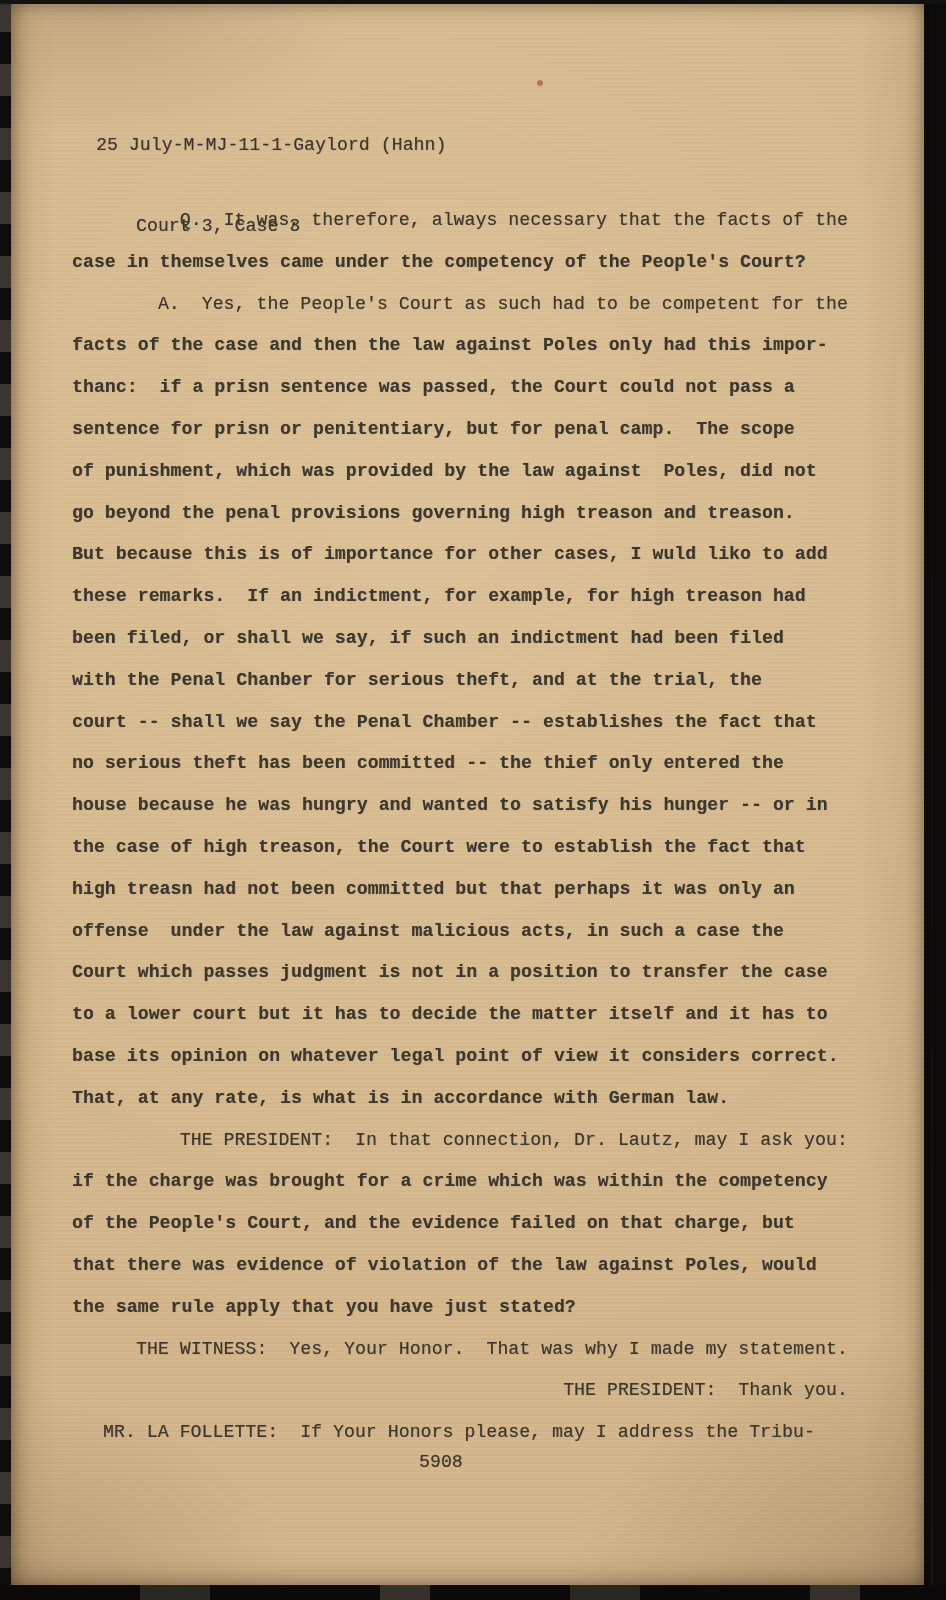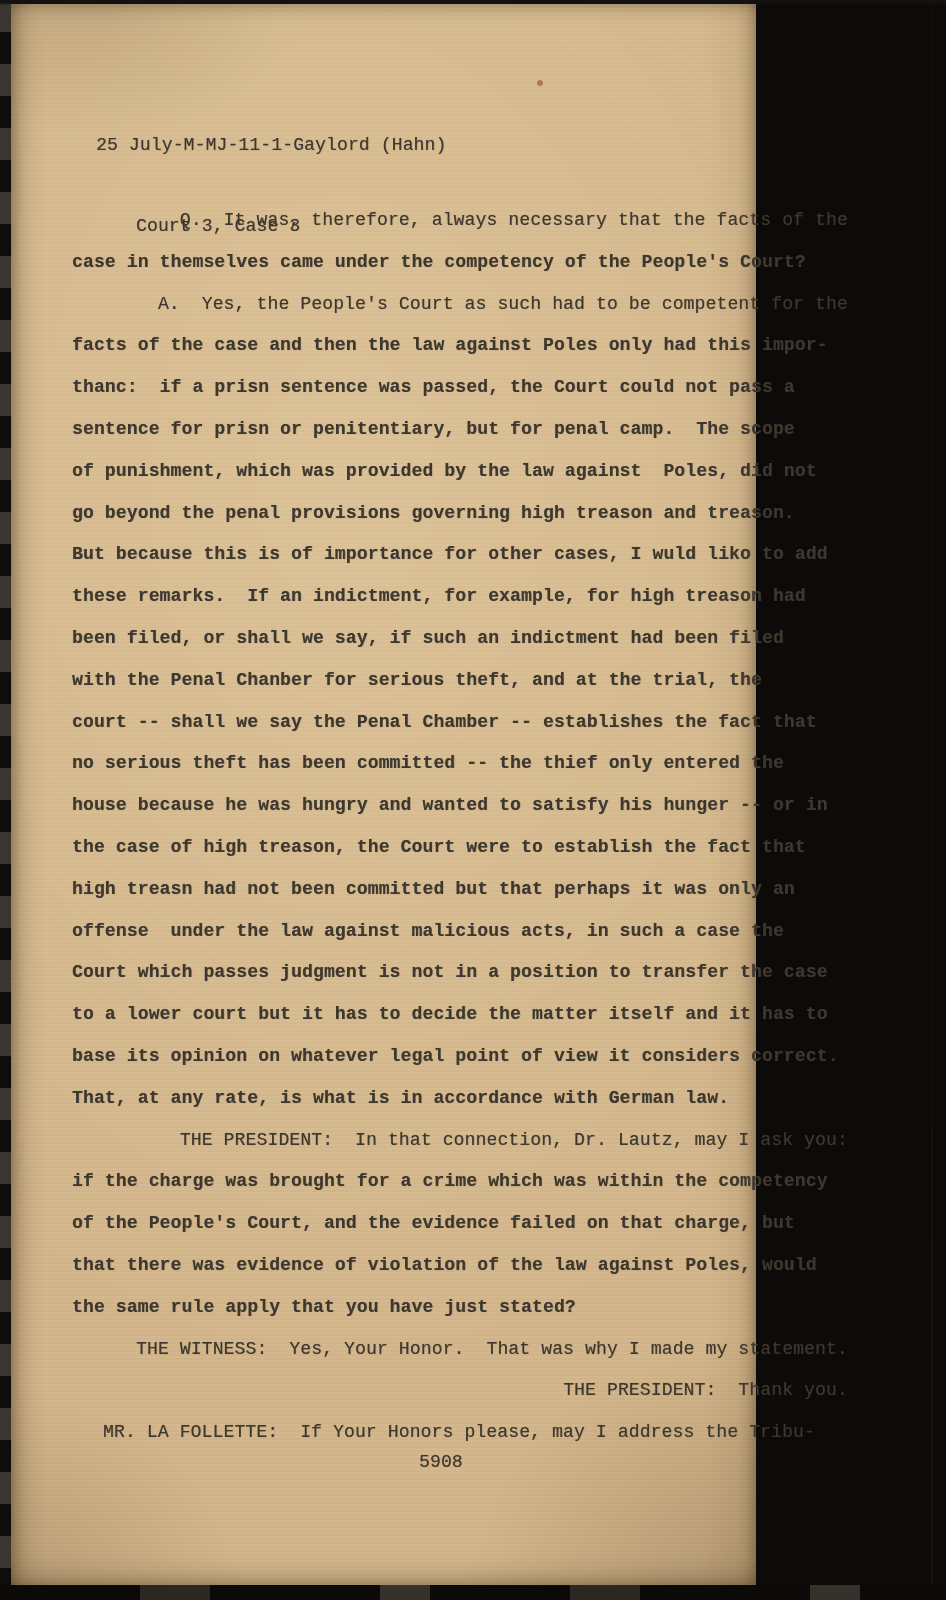--- a/index.html
+++ b/index.html
@@ -37,21 +37,21 @@
     background: repeating-linear-gradient(90deg,
       #0b0a09 0px, #0b0a09 140px,
       #2b2723 140px, #2b2723 210px,
       #0b0a09 210px, #0b0a09 380px,
       #36312b 380px, #36312b 430px);
   }
   
   .paper {
     position: absolute;
     left: 11px; top: 4px;
-    width: 745px; height: 1582px;
+    width: 913px; height: 1582px;
     background:
       radial-gradient(ellipse 120% 80% at 45% 30%, rgba(243,224,185,0.28), rgba(243,224,185,0) 70%),
       radial-gradient(ellipse 55% 22% at 100% 100%, rgba(70,48,22,0.22), rgba(70,48,22,0) 72%),
       radial-gradient(ellipse 45% 18% at 0% 100%, rgba(70,48,22,0.18), rgba(70,48,22,0) 70%),
       radial-gradient(ellipse 40% 12% at 10% 0%, rgba(70,48,22,0.14), rgba(70,48,22,0) 70%),
       repeating-linear-gradient(0deg, rgba(255,250,235,0.022) 0 2px, rgba(60,40,15,0.02) 2px 4px),
       linear-gradient(90deg, rgba(110,80,40,0.12), rgba(110,80,40,0) 5%, rgba(110,80,40,0) 93%, rgba(110,80,40,0.14)),
       #d3b68b;
     box-shadow:
       inset 16px 0 22px -16px rgba(40,28,12,0.5),

